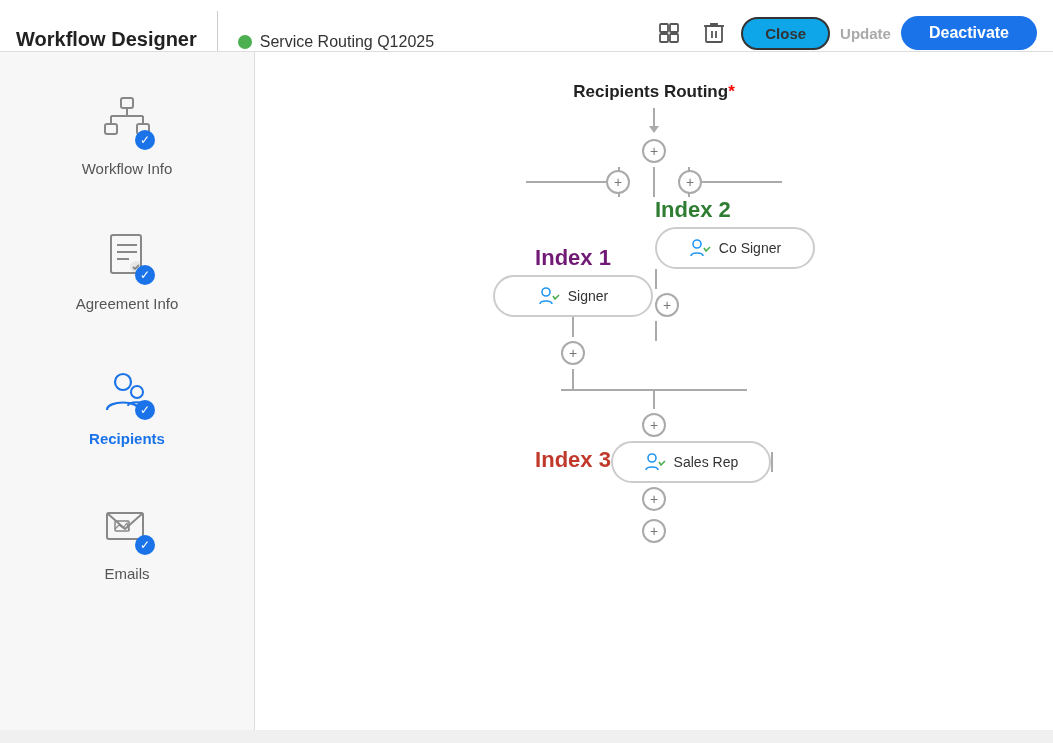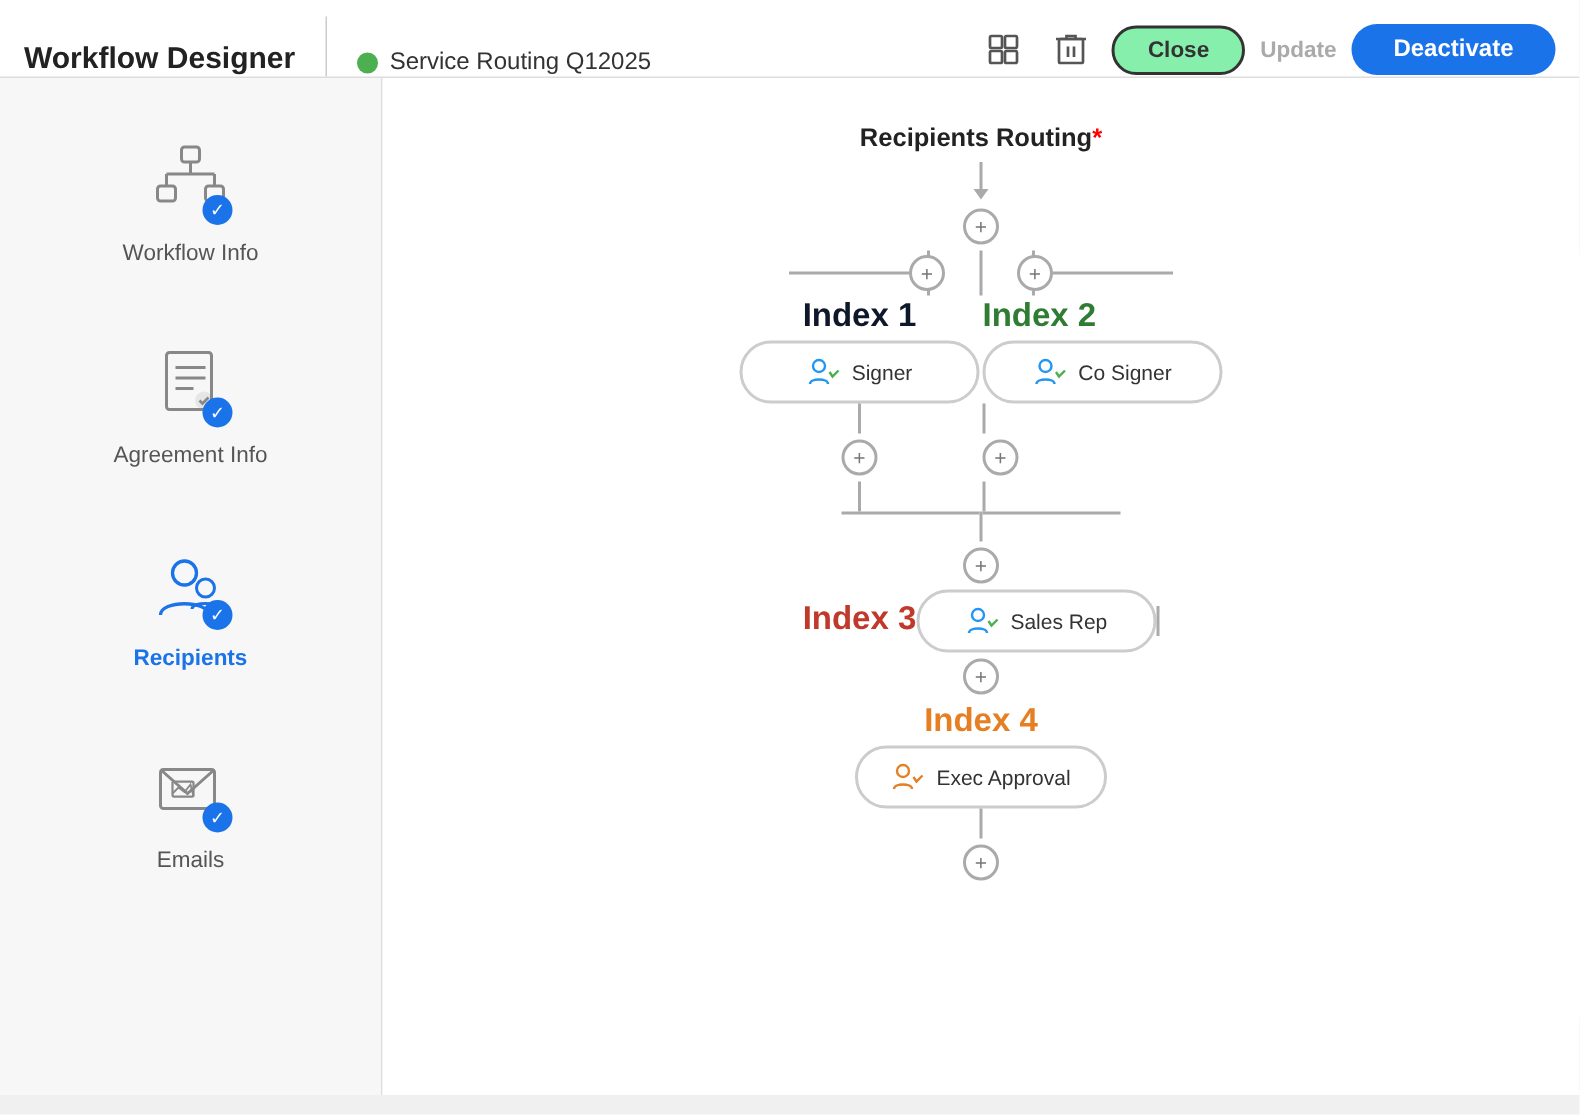--- a/index.html
+++ b/index.html
@@ -53,21 +53,21 @@
       border: none;
       cursor: pointer;
       padding: 6px;
       color: #555;
       font-size: 18px;
       display: flex;
       align-items: center;
       justify-content: center;
     }
     .btn-close {
-      background: #86efac;
+      background: #0ea5e9;
       border: 2px solid #333;
       border-radius: 24px;
       padding: 6px 22px;
       font-size: 15px;
       font-weight: 600;
       cursor: pointer;
       color: #333;
     }
     .btn-update {
       background: none;
@@ -198,21 +198,21 @@
       color: #777;
       cursor: pointer;
       margin: 4px 0;
     }
 
     .index-label {
       font-size: 22px;
       font-weight: 700;
       margin-bottom: 4px;
     }
-    .index-1 { color: #0f172a; }
+    .index-1 { color: #701a75; margin-top: 48px; }
     .index-2 { color: #2e7d32; }
     .index-3 { color: #c0392b; }
     .index-4 { color: #e67e22; }
 
     .recipient-box {
       border: 2px solid #ccc;
       border-radius: 30px;
       padding: 8px 22px;
       display: flex;
       align-items: center;
@@ -415,31 +415,19 @@
             <path d="M2 19c0-4 12-4 12 0" fill="none" stroke="#2196f3" stroke-width="1.6"></path>
             <path d="M15 11 L17 14 L21 10" stroke="#4caf50" stroke-width="1.6" fill="none"></path>
           </svg>
           <span>Sales Rep</span>
         </div>
         <div style="width:2px;height:20px;background:#aaa;"></div>
       </div>
 
       <div class="plus-circle">+</div>
 
-      <div style="display:flex;flex-direction:column;align-items:center;">
-        <div class="index-label index-4">Index 4</div>
-        <div class="recipient-box">
-          <svg width="22" height="22" viewBox="0 0 22 22" fill="none">
-            <circle cx="8" cy="7" r="4" fill="none" stroke="#e67e22" stroke-width="1.6"></circle>
-            <path d="M2 19c0-4 12-4 12 0" fill="none" stroke="#e67e22" stroke-width="1.6"></path>
-            <path d="M15 11 L17 14 L21 10" stroke="#e67e22" stroke-width="1.6" fill="none"></path>
-          </svg>
-          <span>Exec Approval</span>
-        </div>
-        <div style="width:2px;height:20px;background:#aaa;"></div>
-      </div>
 
       <div class="plus-circle">+</div>
 
     </div>
   </div>
 
 </div>
 
 </body></html>

